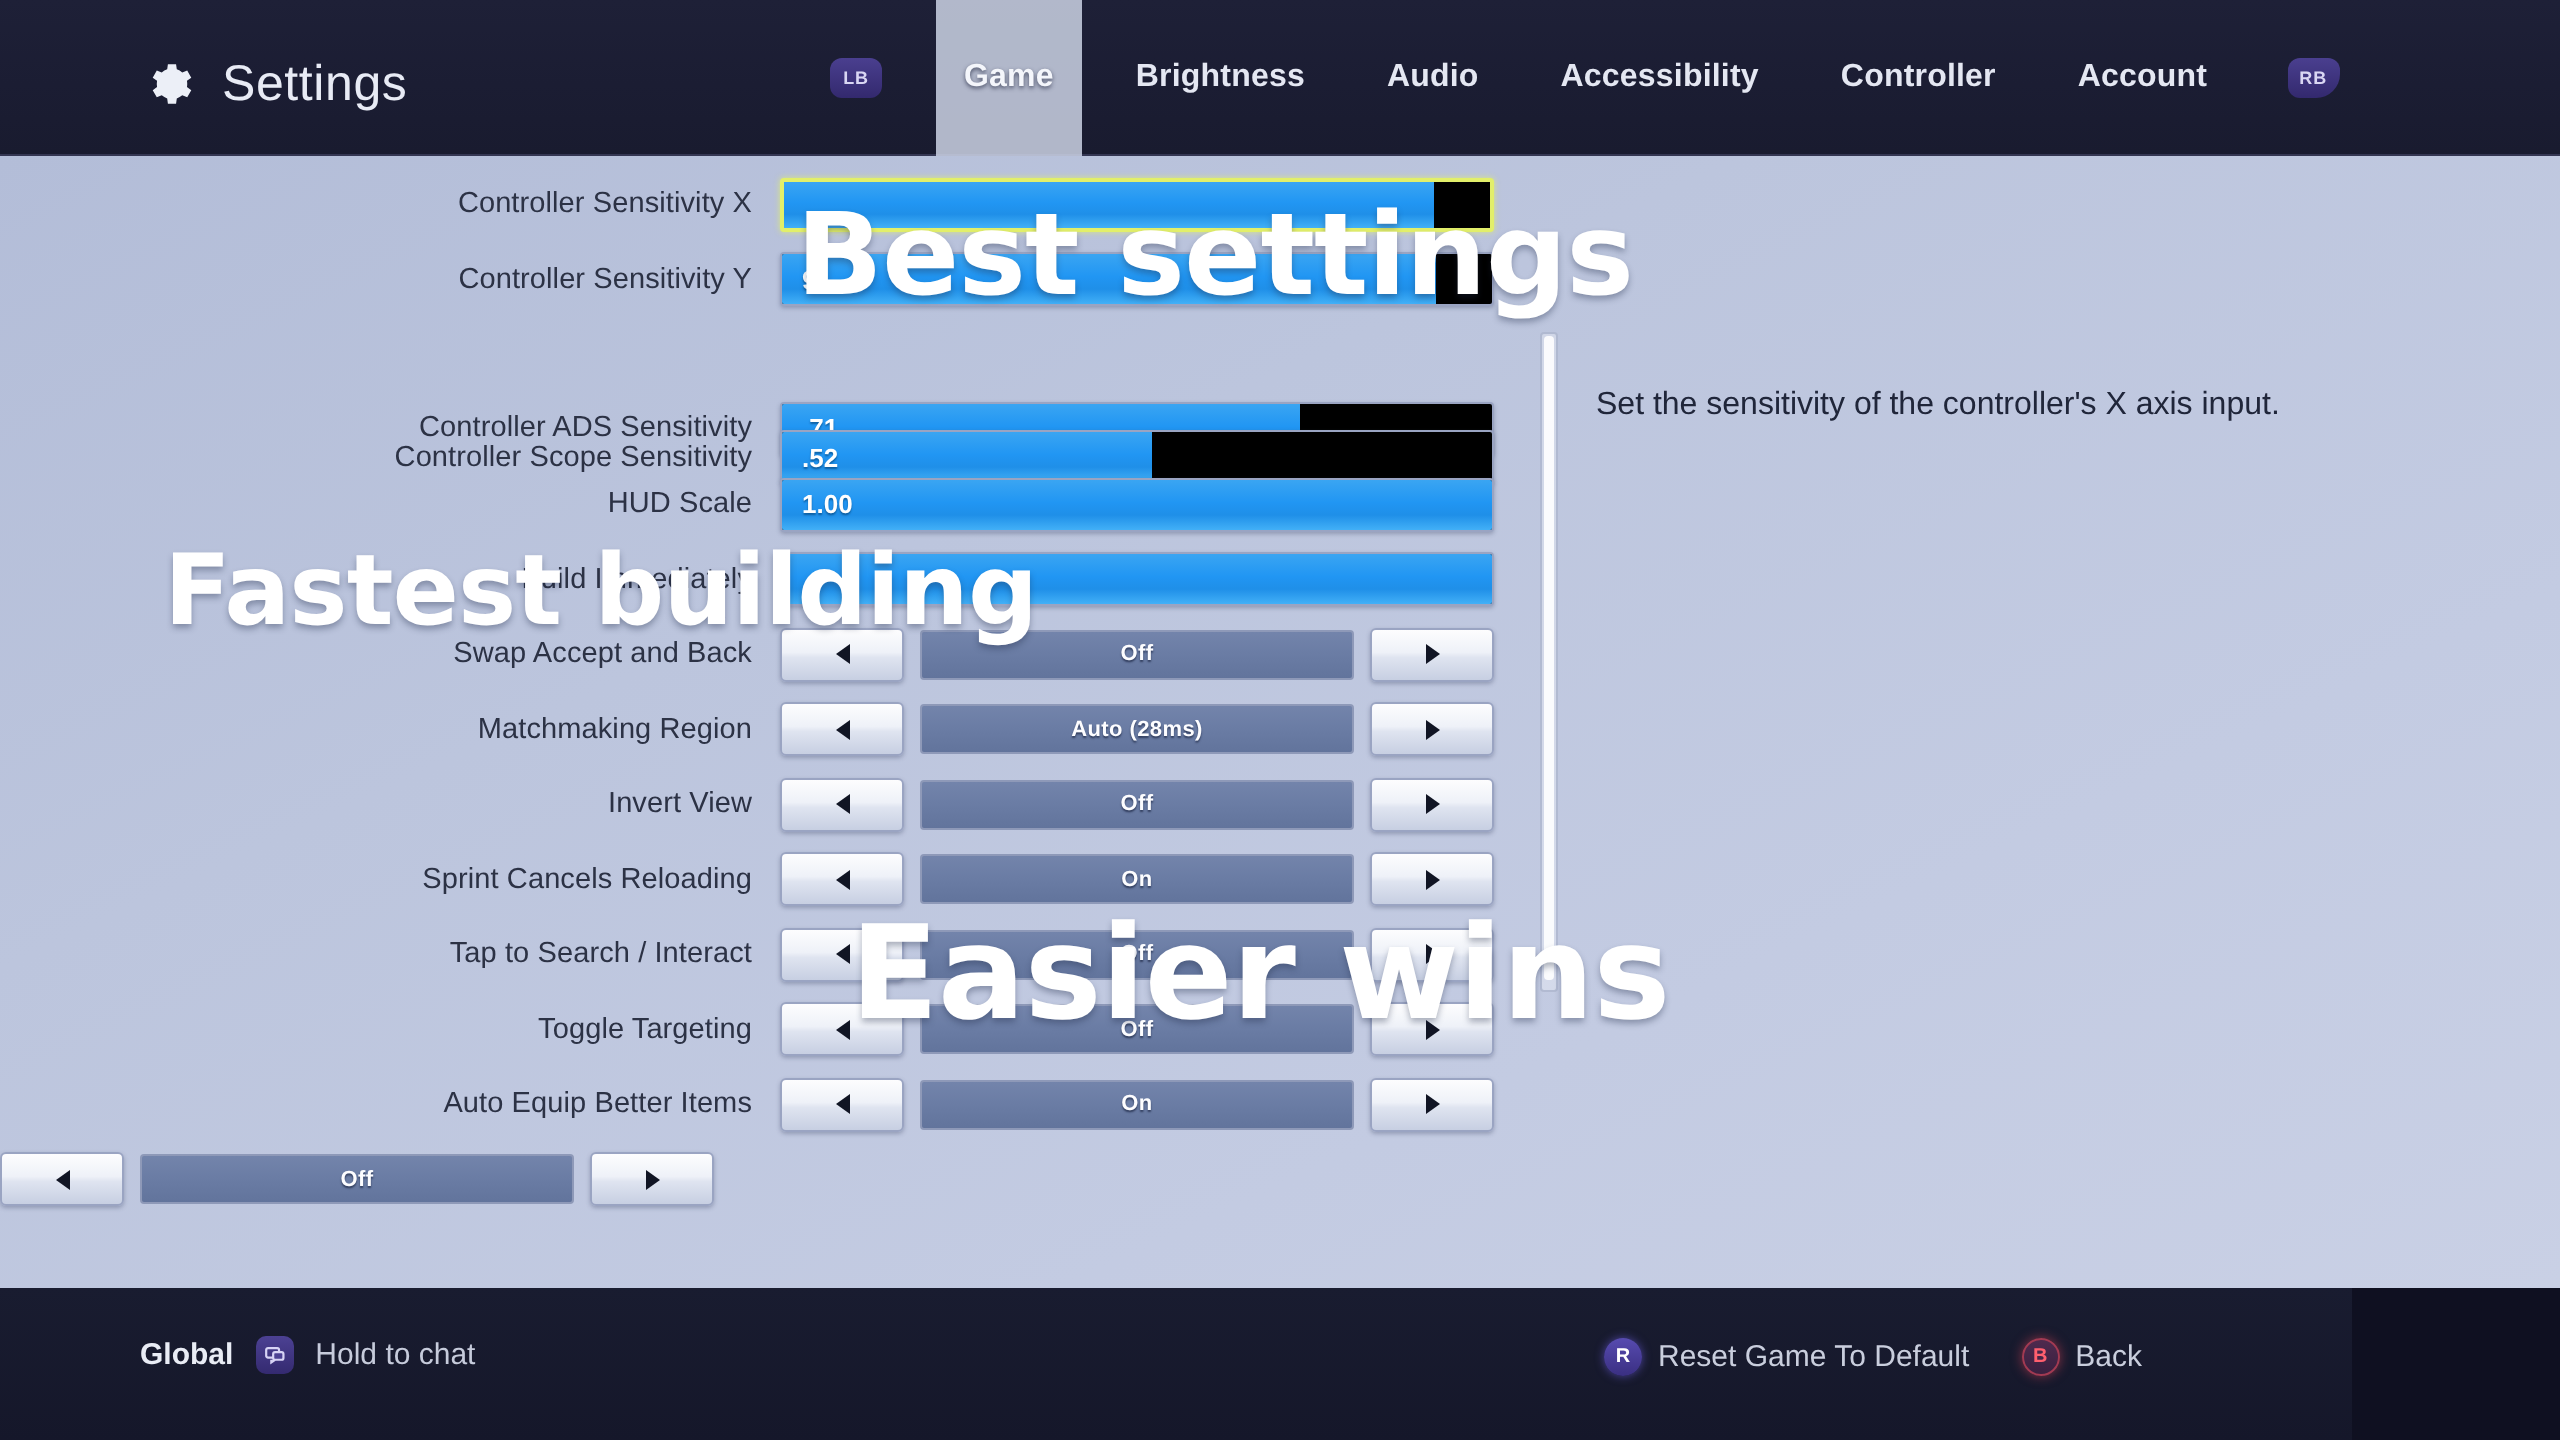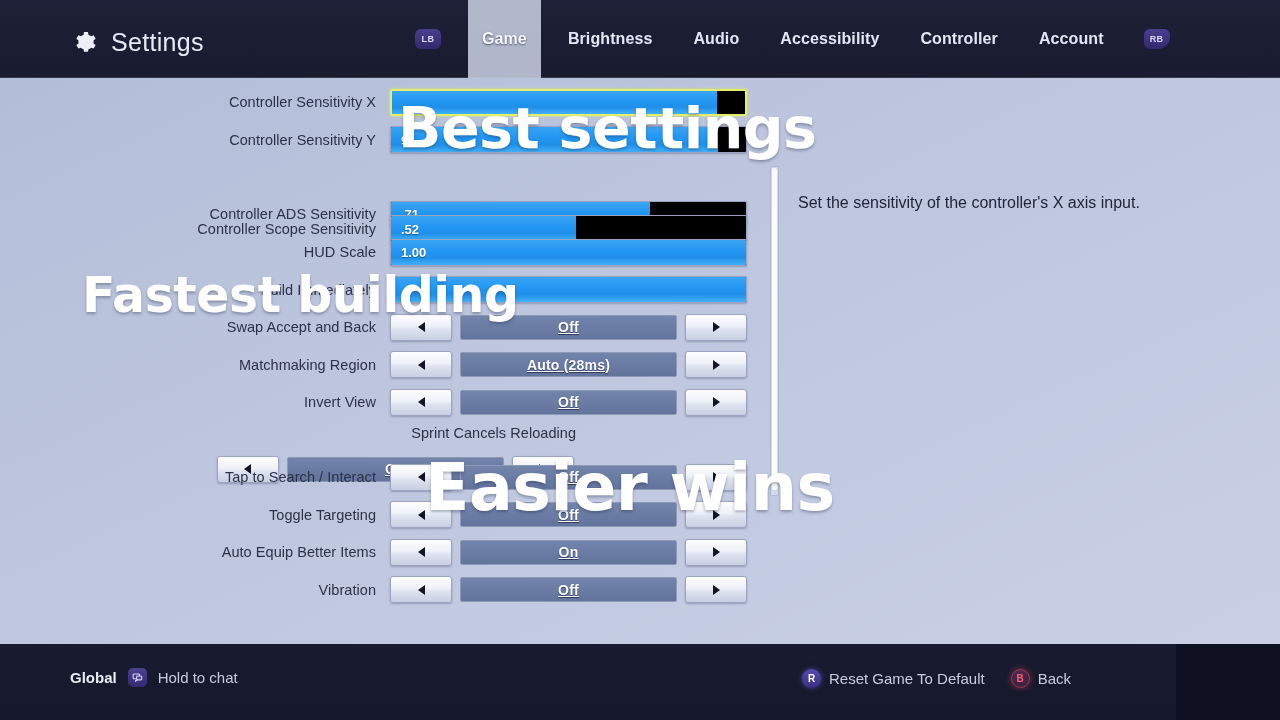--- a/index.html
+++ b/index.html
@@ -102,24 +102,23 @@
     display:flex; align-items:center; justify-content:center;
     box-shadow:0 1px 2px rgba(60,70,100,.35);
   }
   .arrow-btn svg { display:block; }
   .toggle-val {
     flex:1; height:25px; margin:16px 8px;
     background:linear-gradient(180deg,#7184aa 0%,#637characters 0%,#6b7ea6 50%,#64779f 100%);
     background:linear-gradient(180deg,#7384ab 0%,#6a7ca4 50%,#62749c 100%);
     border:1px solid #8e99b8; border-radius:2px;
     display:flex; align-items:center; justify-content:center;
-    font-size:14px; font-weight:bold; color:#fdfdff;
+    font-size:11px; font-weight:bold; color:#fdfdff;
     text-shadow:0 1px 1px rgba(30,40,70,.75);
     letter-spacing:.2px;
-    text-decoration:underline;
   }
 
   
   #scroll-track {
     position:absolute; left:770px; top:88px; width:9px; height:330px;
     background:rgba(255,255,255,.30);
     border:1px solid rgba(150,160,190,.55);
     border-radius:2px;
   }
   #scroll-thumb {
@@ -300,21 +299,21 @@
             </svg>
           </div>
           <div class="toggle-val">Off</div>
           <div class="arrow-btn">
             <svg width="11" height="12" viewBox="0 0 11 12">
               <path d="M2 1 L9 6 L2 11 Z" fill="#111524"></path>
             </svg>
           </div>
         </div>
       </div>
-      <div class="srow" style="top: 346.5px; flex-direction: column;">
+      <div class="srow" style="top: 346.5px;">
         <div class="slabel">Sprint Cancels Reloading</div>
         <div class="toggle">
           <div class="arrow-btn">
             <svg width="11" height="12" viewBox="0 0 11 12">
               <path d="M9 1 L2 6 L9 11 Z" fill="#111524"></path>
             </svg>
           </div>
           <div class="toggle-val">On</div>
           <div class="arrow-btn">
             <svg width="11" height="12" viewBox="0 0 11 12">
@@ -365,21 +364,20 @@
           </div>
           <div class="toggle-val">On</div>
           <div class="arrow-btn">
             <svg width="11" height="12" viewBox="0 0 11 12">
               <path d="M2 1 L9 6 L2 11 Z" fill="#111524"></path>
             </svg>
           </div>
         </div>
       </div>
       <div class="srow" style="top: 496.5px;">
-        <div class="slabel">Vibration</div>
         <div class="toggle">
           <div class="arrow-btn">
             <svg width="11" height="12" viewBox="0 0 11 12">
               <path d="M9 1 L2 6 L9 11 Z" fill="#111524"></path>
             </svg>
           </div>
           <div class="toggle-val">Off</div>
           <div class="arrow-btn">
             <svg width="11" height="12" viewBox="0 0 11 12">
               <path d="M2 1 L9 6 L2 11 Z" fill="#111524"></path>

